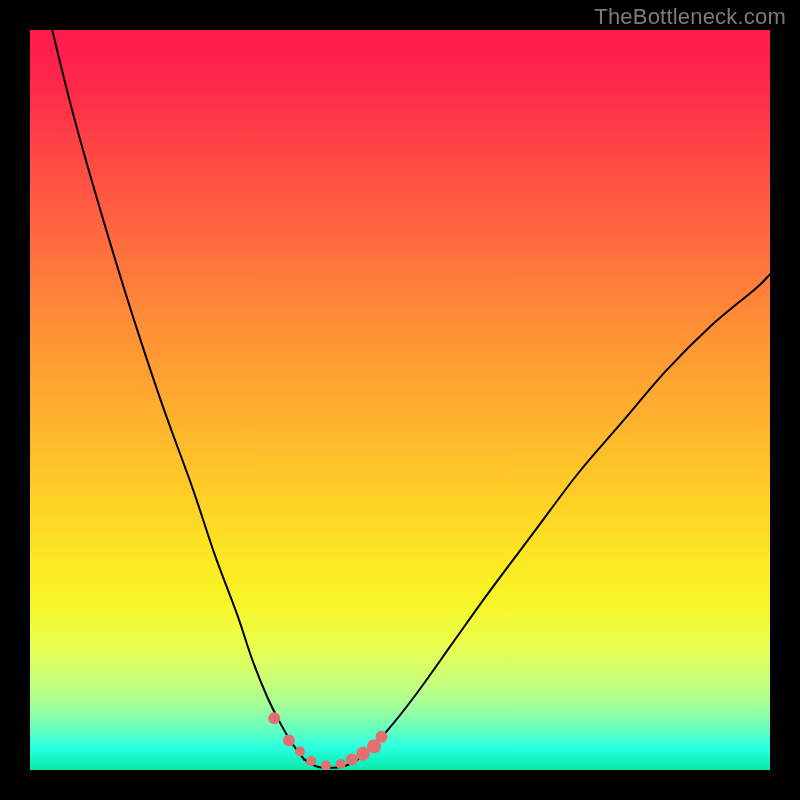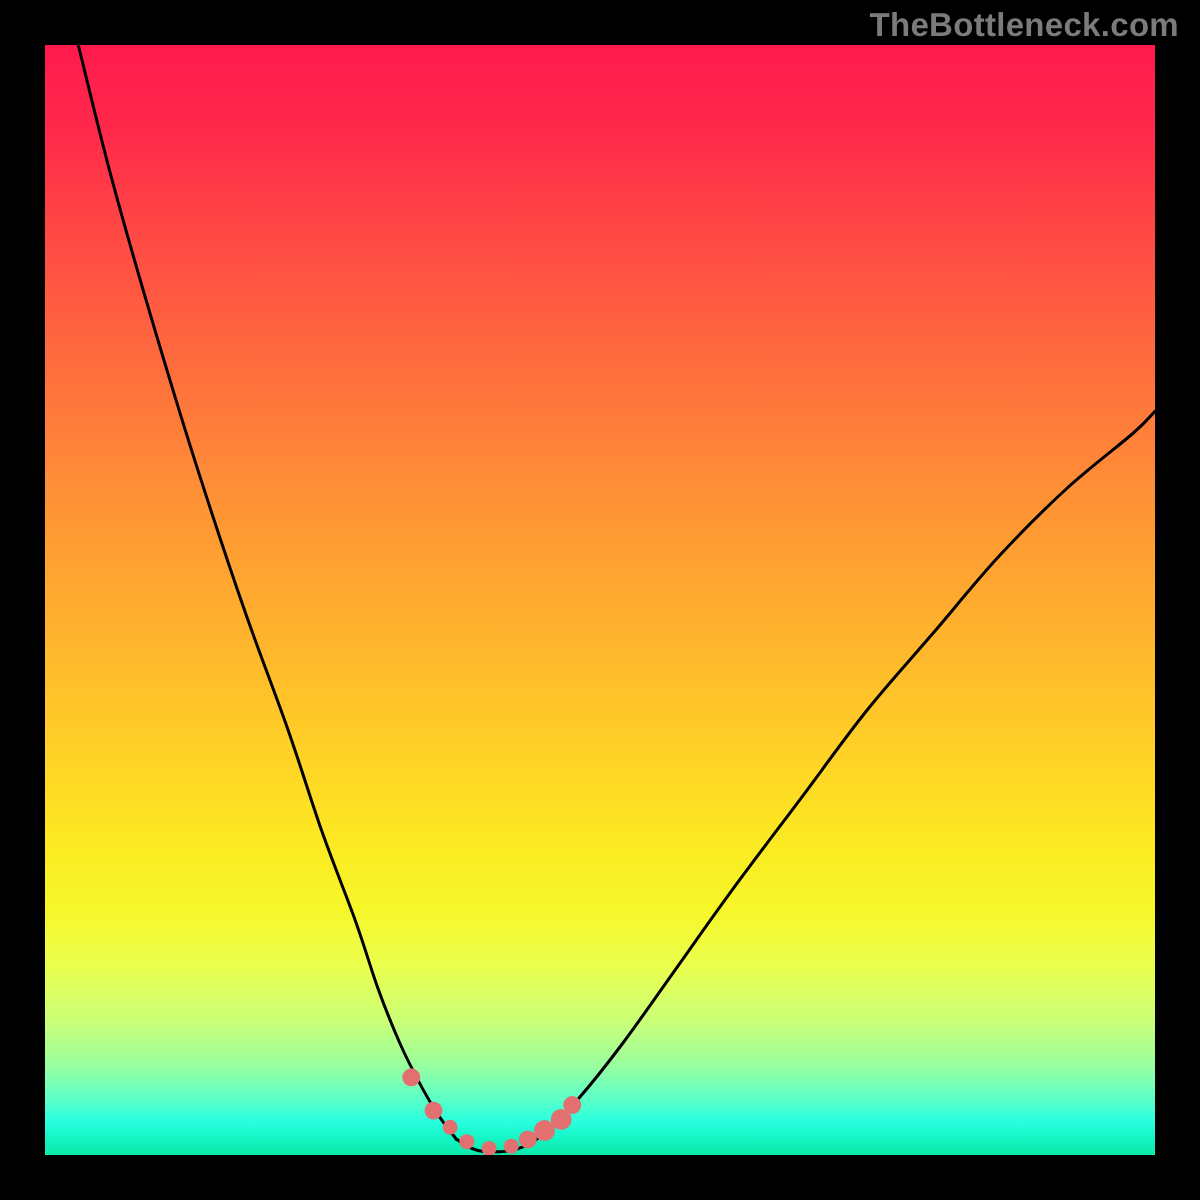--- a/index.html
+++ b/index.html
@@ -36,21 +36,21 @@
     );
   }
   .watermark {
     position: absolute;
     top: 4px;
     right: 14px;
     font-family: Arial, Helvetica, sans-serif;
     font-size: 22px;
     color: #7b7b7b;
     letter-spacing: 0.2px;
-    font-weight: 700;
+    font-weight: 400;
   }
   svg.curve {
     position: absolute;
     left: 0; top: 0;
     width: 740px;
     height: 740px;
   }
   .curve-path {
     fill: none;
     stroke: #000;

